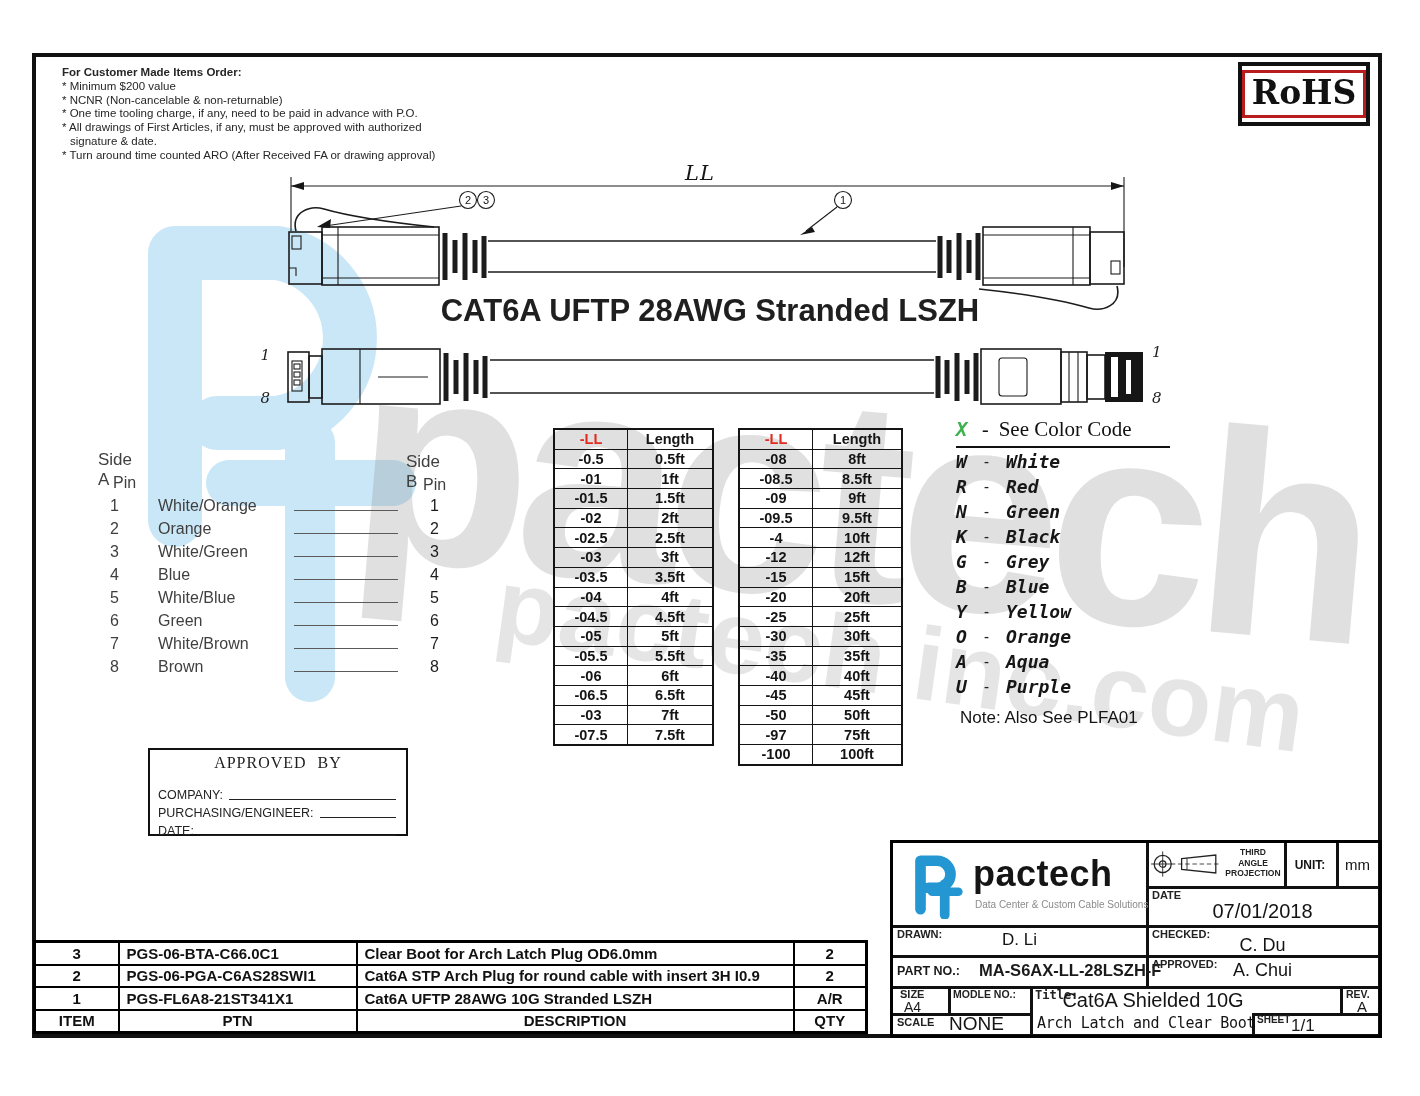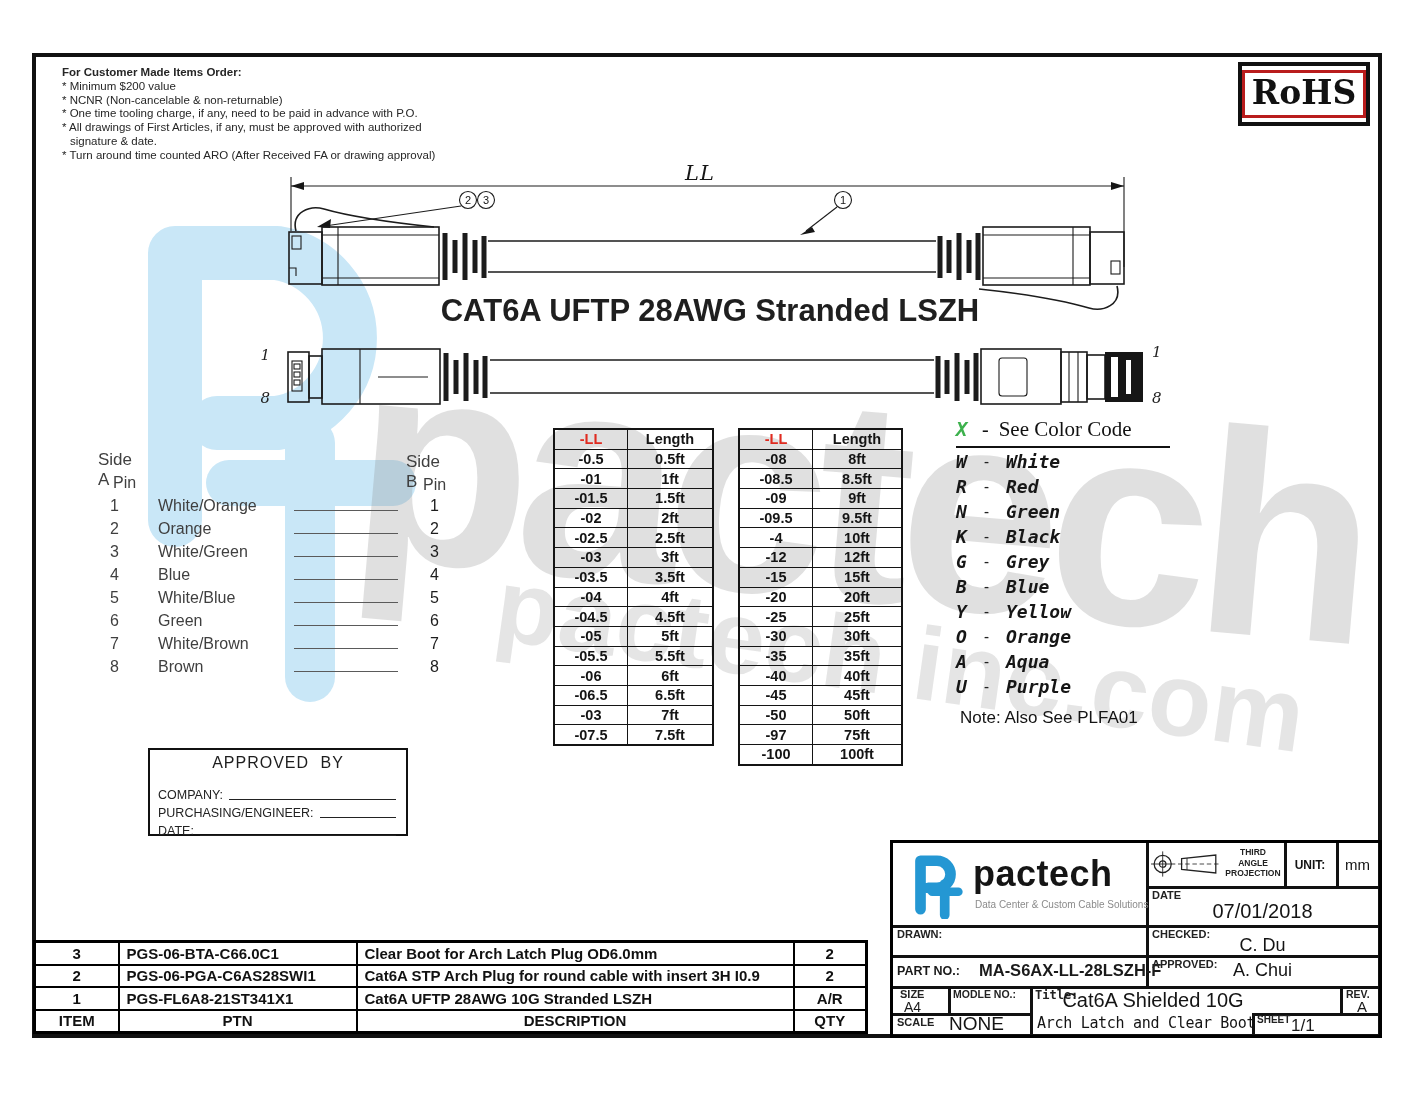--- a/index.html
+++ b/index.html
@@ -72,21 +72,21 @@
   .cc-code { font-family:"DejaVu Sans Mono", monospace; font-style:italic; font-weight:bold;
              font-size:18px; color:#161616; width:26px; }
   .cc-dash { width:24px; font-family:"DejaVu Sans Mono", monospace; font-size:15px; color:#222; }
   .cc-name { font-family:"DejaVu Sans Mono", monospace; font-style:italic; font-weight:bold;
              font-size:18px; color:#161616; }
   .cc-note { left:960px; top:708px; font-size:17px; color:#141414; }
 
   
   .appr { left:148px; top:748px; width:260px; height:88px; border:2.2px solid #111;
           box-sizing:border-box; padding:4px 8px 6px 8px; }
-  .appr .ti { text-align:center; font-size:16px; color:#1d1d1d; letter-spacing:1px; word-spacing:6px; margin-bottom:16px; }
+  .appr .ti { text-align:center; font-size:16px; color:#1d1d1d; letter-spacing:1px; word-spacing:6px; margin-bottom:16px;font-family:Liberation Serif, serif; }
   .appr .row { display:flex; font-size:12.5px; color:#222; margin-top:4px; }
   .appr .fill { flex:1; border-bottom:1.4px solid #222; margin:0 2px 2px 6px; }
 
   
   table.bom { position:absolute; left:33px; top:940px; border-collapse:collapse; border:3px solid #000; }
   table.bom td { border:2.2px solid #000; height:20.5px; font-size:15px; font-weight:600; color:#111; padding:0; }
   .tc { text-align:center; } .tl { text-align:left; padding-left:7px !important; }
 
   
   .tblock { left:890px; top:840px; width:492px; height:198px; border:3px solid #000;
@@ -545,20 +545,21 @@
     <div class="proj-text">THIRD
 ANGLE
 PROJECTION</div>
     <div class="cellc" style="left:391px; top:0; width:52px; height:43px; font-size:12px; font-weight:bold;">UNIT:</div>
     <div class="cellc" style="left:443px; top:0; width:43px; height:43px; font-size:15px;">mm</div>
 
     <div class="lab" style="left:259px; top:46px;">DATE</div>
     <div class="cellc" style="left:253px; top:43px; width:233px; height:39px; font-size:20px; padding-top:6px;text-align:right;">07/01/2018</div>
 
     <div class="lab" style="left:4px; top:85px;">DRAWN:</div>
+    <div class="cellc" style="left:0; top:82px; width:253px; height:30px; font-size:17px;">D. Li</div>
     <div class="lab" style="left:259px; top:85px;">CHECKED:</div>
     <div class="cellc" style="left:253px; top:82px; width:233px; height:40px; font-size:18px;">C. Du</div>
 
     <div class="abs" style="left:4px; top:112px; height:31px; display:flex; align-items:center;">
       <span style="font-size:12.5px; font-weight:bold;">PART NO.:</span>
       <span style="font-size:16.5px; font-weight:bold; margin-left:19px;">MA-S6AX-LL-28LSZH-F</span>
     </div>
     <div class="lab" style="left:259px; top:115px;">APPROVED:</div>
     <div class="cellc" style="left:253px; top:112px; width:233px; height:31px; font-size:18px;">A. Chui</div>
 

